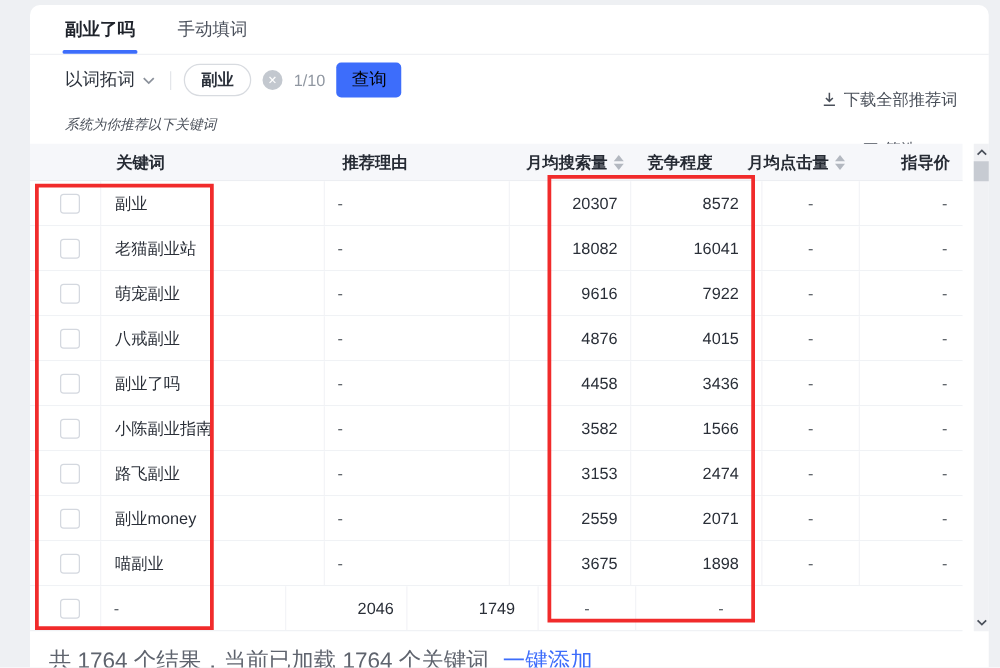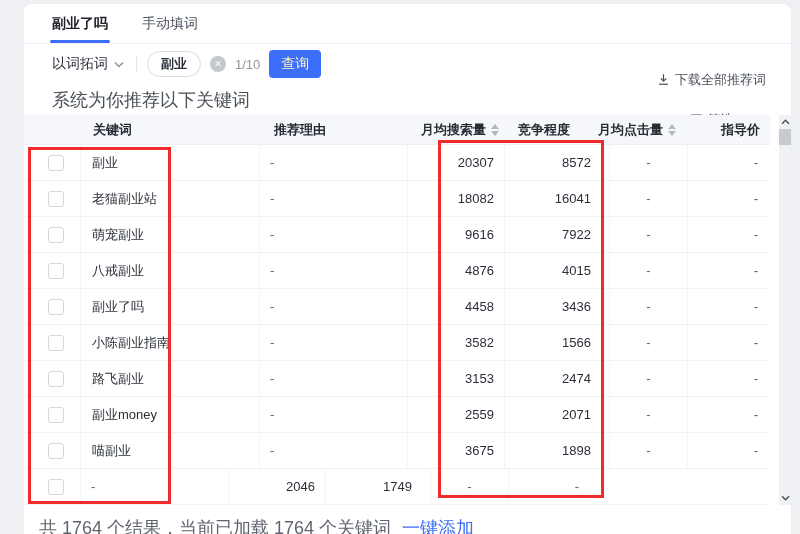--- a/index.html
+++ b/index.html
@@ -28,26 +28,26 @@
   .vdivider{width:1px;height:15px;background:#e4e6ea;margin:0 10px 0 12px;}
   .tag{border:1px solid #d8dbe0;border-radius:14px;padding:3px 13px;font-size:13px;
        color:#2b313b;font-weight:700;background:#fff;margin-right:9px;white-space:nowrap;}
   .kw-input{flex:1;border:none;outline:none;font-size:13.5px;color:#2b313b;background:transparent;
        font-family:"Liberation Sans","DejaVu Sans",sans-serif;min-width:0;}
   .kw-input::placeholder{color:#b9bfc9;}
   .clear-btn{width:16px;height:16px;border-radius:50%;background:#c3c8cf;color:#fff;
        display:flex;align-items:center;justify-content:center;font-size:9px;line-height:1;
        cursor:pointer;flex:none;margin-right:9px;}
   .counter{font-size:13px;color:#9097a1;margin-right:9px;flex:none;}
-  .search-btn{background:#3d6dfb;color:#fef9c3;font-size:14px;border:none;border-radius:4px;
+  .search-btn{background:#3d6dfb;color:#000000;font-size:14px;border:none;border-radius:4px;
        height:28px;padding:0 12px;cursor:pointer;flex:none;
        font-family:"Liberation Sans","DejaVu Sans",sans-serif;}
   
   .hintbar{height:31px;display:flex;align-items:center;padding:0 25px 0 28px;flex:none;}
-  .hint{font-size:18px;color:#4a505a;}
+  .hint{font-size:11px;color:#4a505a;font-style:italic;}
   .hint-actions{margin-left:auto;display:flex;align-items:center;gap:22px;flex-direction:column;}
   .action{display:flex;align-items:center;gap:5px;font-size:13px;color:#4a505a;cursor:pointer;}
   
   .table-wrap{position:relative;flex:none;margin-right:21px;}
   .thead{display:flex;background:#f6f7fa;height:29px;align-items:center;
          border-bottom:1px solid #eceef2;font-size:13px;font-weight:700;color:#262b34;}
   .tr{display:flex;height:35px;align-items:center;border-bottom:1px solid #f0f2f5;
       font-size:13px;color:#2a2f38;background:#fff;}
   .td,.th{box-sizing:border-box;height:100%;display:flex;align-items:center;}
   .td{border-right:1px solid #f3f4f7;}

